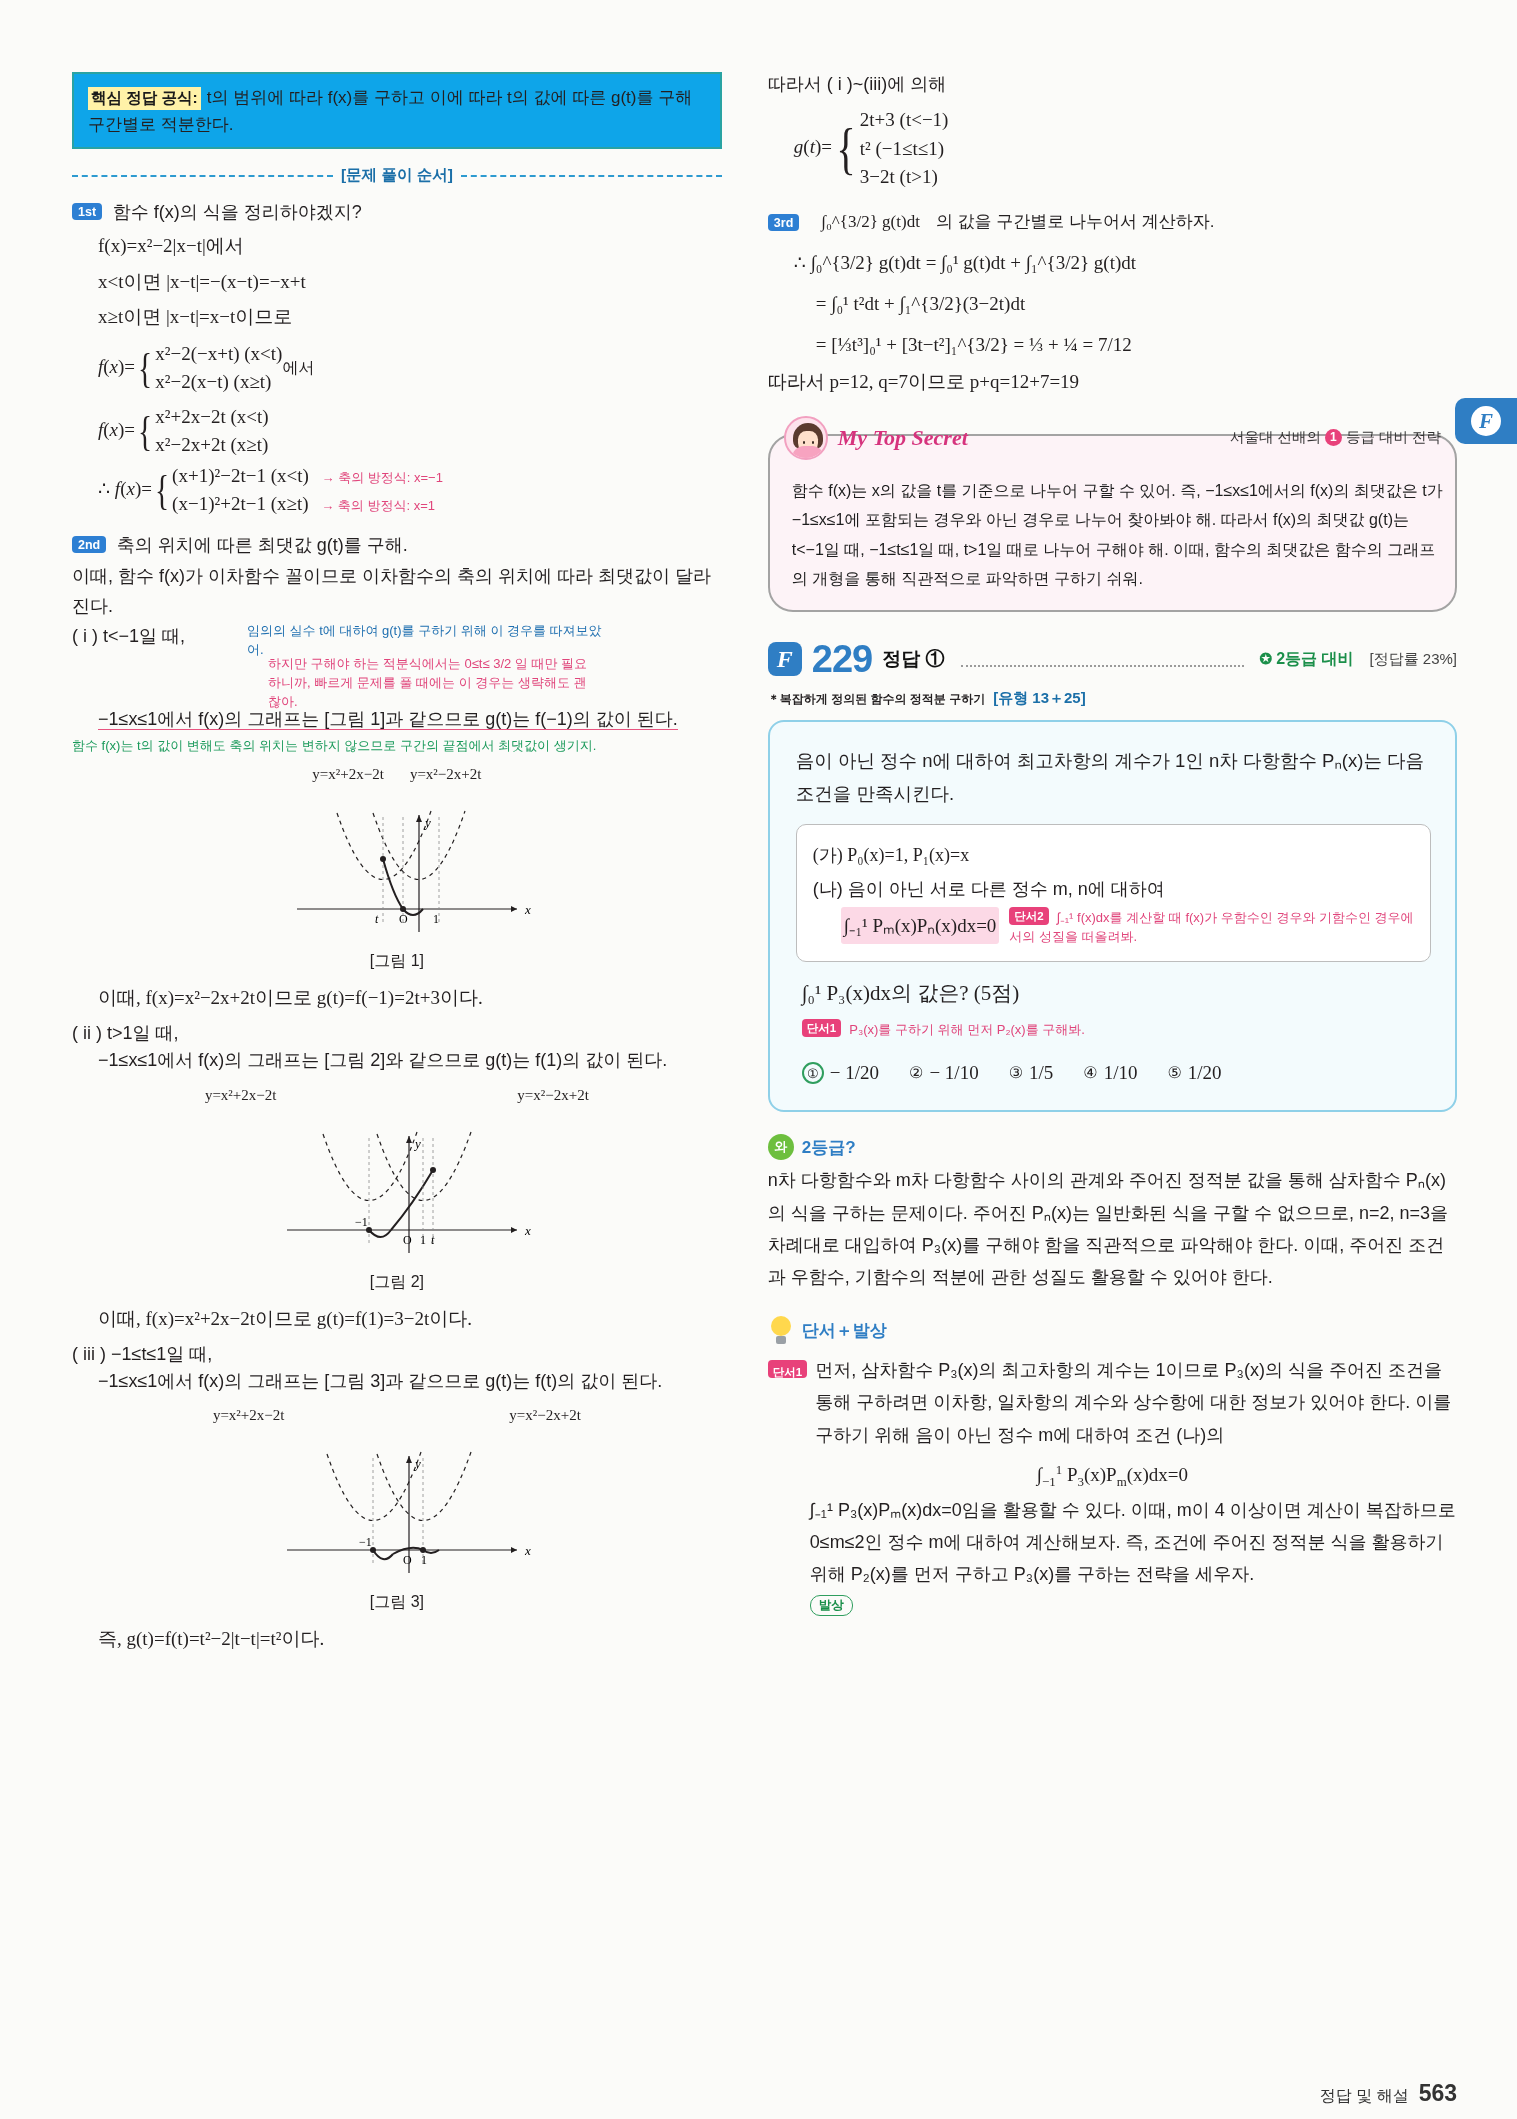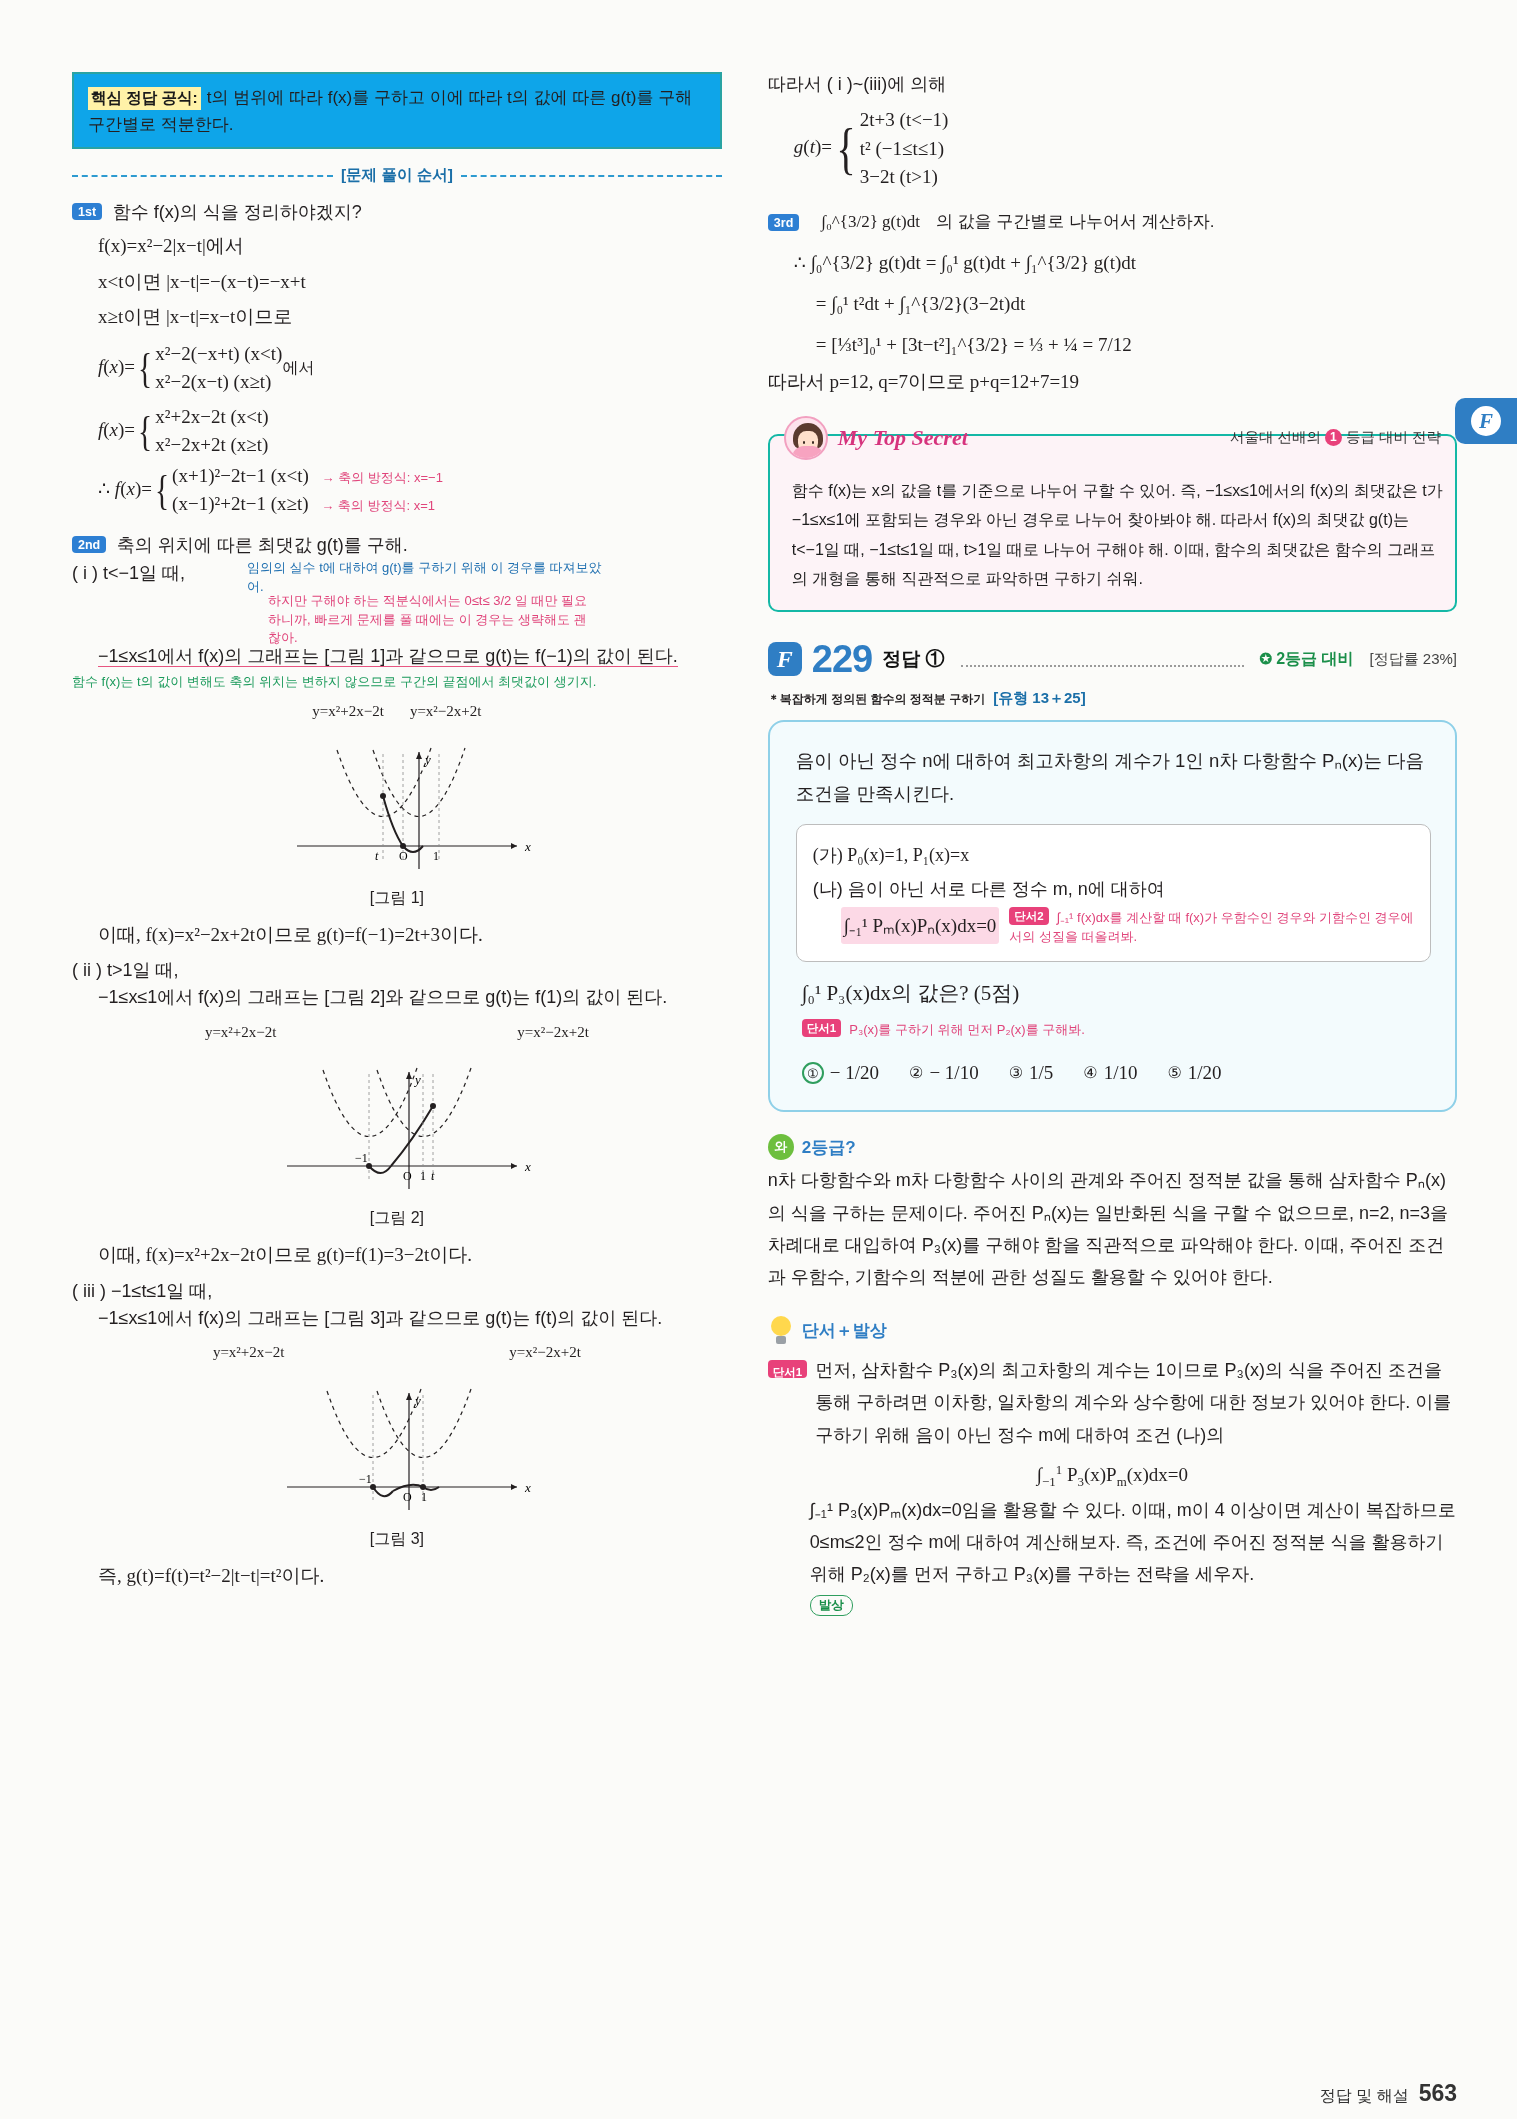--- a/index.html
+++ b/index.html
@@ -106,22 +106,22 @@
   .underline-pink { border-bottom:1.5px solid #e75480; }
 
   
   .cap { text-align:center; font-family:"Liberation Sans", sans-serif; font-size:16px; margin-top:4px; }
 
   .fig { margin:8px auto 2px auto; display:block; }
 
   
   .secret {
     position:relative;
-    border:2px solid #14b8a6;
-    border-radius:10px;
+    border:2px solid #a3a3a3;
+    border-radius:25px;
     background:#fdf3f7;
     padding:18px 10px 16px 22px;
     margin-top:14px;
   }
   .secret-head {
     display:flex; align-items:center; gap:10px;
     position:absolute; top:-20px; left:14px; right:14px;
   }
   .secret-title {
     font-family:"Liberation Serif", serif;
@@ -351,20 +351,21 @@
           <div><span>(x−1)²+2t−1  (x≥t)</span>
             <span class="anno" style="margin-left:8px">→ 축의 방정식: x=1</span></div>
         </span>
       </div>
 
       <div class="steprow">
         <span class="badge b2">2nd</span>
         <span class="ko" style="font-size:18px">축의 위치에 따른 최댓값 g(t)를 구해.</span>
       </div>
 
+      <div class="ko" style="font-size:18px; line-height:1.7">이때, 함수 f(x)가 이차함수 꼴이므로 이차함수의 축의 위치에 따라 최댓값이 달라진다.</div>
 
       <div style="position:relative; min-height:86px;">
         <div class="ko" style="font-size:18px; margin-top:2px">( i ) t&lt;−1일 때,</div>
         <div class="anno blue" style="position:absolute; left:175px; top:-2px; width:370px;">임의의 실수 t에 대하여 g(t)를 구하기 위해 이 경우를 따져보았어.</div>
         <div class="anno pink" style="position:absolute; left:196px; top:31px; width:330px;">하지만 구해야 하는 적분식에서는 0≤t≤ 3/2 일 때만 필요하니까, 빠르게 문제를 풀 때에는 이 경우는 생략해도 괜찮아.</div>
       </div>
 
       <div class="ko ind" style="font-size:18px; line-height:1.7; margin-top:-6px;">
         <span class="underline-pink">−1≤x≤1에서 f(x)의 그래프는 [그림 1]과 같으므로 g(t)는 f(−1)의 값이 된다.</span>
       </div>

